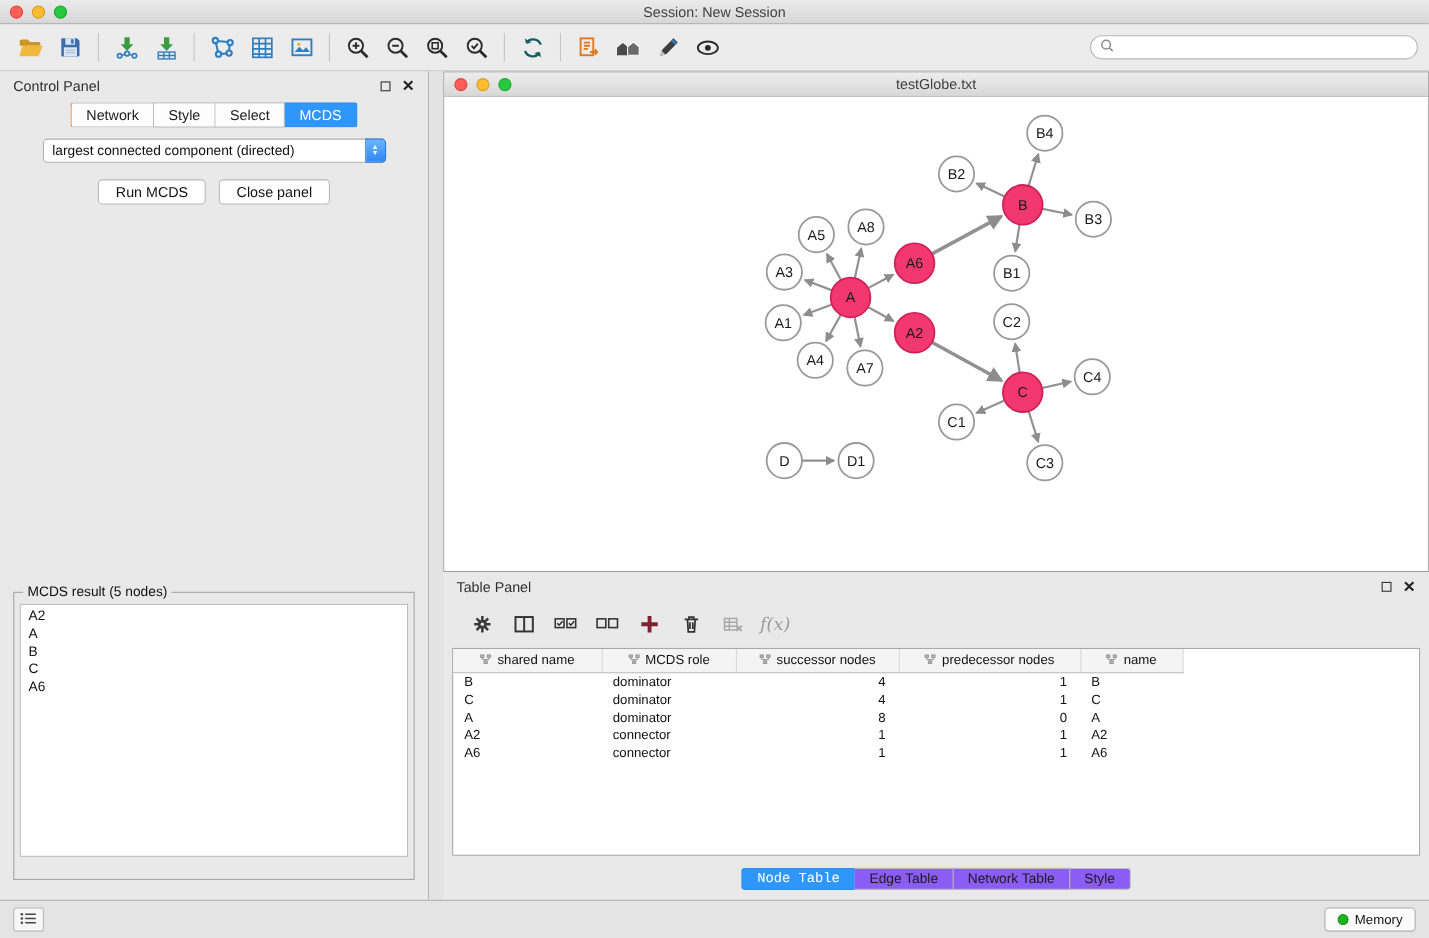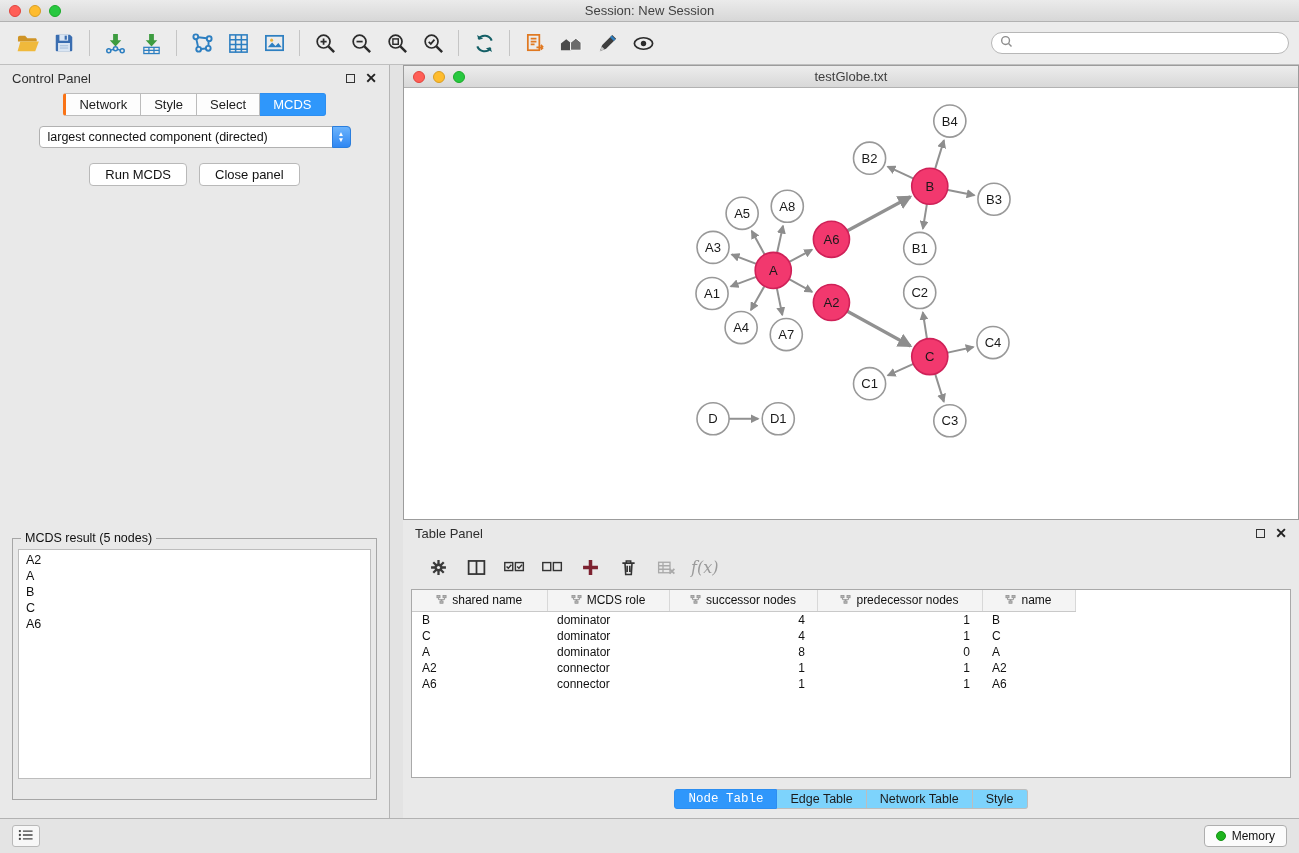--- a/index.html
+++ b/index.html
@@ -28,21 +28,21 @@
   .splitter{ width:13px; background:#e3e3e3; flex:0 0 auto; }
 
   
   .control-panel{ width:390px; background:#e9e9e9; border-right:1px solid #b5b5b5; display:flex; flex-direction:column; flex:0 0 auto; }
   .panel-header{ height:26px; display:flex; align-items:center; padding:0 12px; color:#2e2e2e; flex:0 0 auto; }
   .panel-header .spacer{ flex:1; }
   .ph-float{ width:9px; height:9px; border:1.5px solid #333; display:inline-block; margin-right:10px; }
   .ph-close{ font-weight:bold; color:#222; font-size:14px; line-height:1; }
   .cp-tabs{ display:flex; justify-content:center; margin:2px 0 10px; flex:0 0 auto; }
   .cp-tab{ padding:3px 13px; background:#fdfdfd; border:1px solid #bcbcbc; border-left:none; color:#1c1c1c; font-size:13px; }
-  .cp-tab:first-child{ border-left:3px solid #f97316; border-radius:3px 0 0 3px; }
+  .cp-tab:first-child{ border-left:1px solid #f97316; border-radius:3px 0 0 3px; }
   .cp-tab:last-child{ border-radius:0 3px 3px 0; }
   .cp-tab.active{ background:#2f97fb; border-color:#2d8ef0; color:#fff; }
   .opt-label{ text-align:center; margin:12px 0 9px; color:#111; }
   .dropdown{ width:312px; margin:0 auto; height:22px; background:#fff; border:1px solid #b1b1b1; border-radius:4px; display:flex; align-items:center; position:relative; padding-left:8px; font-size:12.5px; color:#111; }
   .dropdown .stepper{ position:absolute; right:-1px; top:-1px; width:19px; height:22px; background:linear-gradient(#6cb4fd,#2f87f2); border:1px solid #2a7ede; border-radius:0 4px 4px 0; display:flex; flex-direction:column; align-items:center; justify-content:center; color:#fff; font-size:6.5px; line-height:6px; }
   .btn-row{ display:flex; justify-content:center; gap:12px; margin-top:15px; flex:0 0 auto; }
   .btn{ background:#fff; border:1px solid #b9b9b9; border-radius:4px; padding:3px 15px; font:13px "Liberation Sans",sans-serif; color:#111; }
   .cp-spacer{ flex:1; }
   .result-box{ position:relative; border:1px solid #a6a6a6; margin:0 12px 18px; height:262px; padding:10px 5px 20px; flex:0 0 auto; }
   .result-title{ position:absolute; top:-8px; left:8px; background:#e9e9e9; padding:0 4px; font-size:12.5px; color:#111; }
@@ -63,21 +63,21 @@
   .tpicon{ display:flex; align-items:center; justify-content:center; width:26px; height:26px; }
   .fx{ font:italic 16px "DejaVu Serif",serif; color:#9a9a9a; }
   .table-wrap{ flex:1; margin:2px 8px 6px; background:#fff; border:1px solid #a9a9a9; overflow:hidden; min-height:0; }
   table{ border-collapse:collapse; width:663px; table-layout:fixed; font-size:12px; }
   thead th{ background:#f4f4f4; border-right:1px solid #d8d8d8; border-bottom:1px solid #c9c9c9; font-weight:normal; height:21px; padding:0 4px; color:#111; }
   thead th .col-icon{ margin-right:5px; vertical-align:-1px; }
   th:nth-child(1){width:135px} th:nth-child(2){width:122px} th:nth-child(3){width:148px} th:nth-child(4){width:165px} th:nth-child(5){width:93px}
   tbody td{ padding:1px 10px; height:16px; color:#111; white-space:nowrap; }
   tbody td.num{ text-align:right; padding-right:12px; }
   .table-tabs{ display:flex; justify-content:center; padding:5px 0 9px; flex:0 0 auto; }
-  .t-tab{ padding:2px 13px; background:#7dd3fc; border:1px solid #bdbdbd; border-left:none; font-size:12.5px; color:#1c1c1c; }
+  .t-tab{ padding:2px 13px; background:#8b5cf6; border:1px solid #bdbdbd; border-left:none; font-size:12.5px; color:#1c1c1c; }
   .t-tab:first-child{ border-left:1px solid #bdbdbd; border-radius:3px 0 0 3px;font-family:Liberation Mono, monospace; }
   .t-tab:last-child{ border-radius:0 3px 3px 0; }
   .t-tab.active{ background:#2f97fb; color:#fff; border-color:#2d8ef0; }
 
   
   .statusbar{ height:35px; background:#e4e4e4; border-top:1px solid #b2b2b2; display:flex; align-items:center; padding:0 12px; flex:0 0 auto; }
   .menu-btn{ width:28px; height:22px; border:1px solid #b9b9b9; border-radius:3px; background:#f7f7f7; display:flex; align-items:center; justify-content:center; }
   .memory-btn{ margin-left:auto; height:22px; border:1px solid #aeaeae; border-radius:4px; background:#fbfbfb; display:flex; align-items:center; gap:6px; padding:0 11px; font-size:12px; color:#111; }
   .memdot{ width:10px; height:10px; border-radius:50%; background:#1db31d; border:1px solid #139413; display:inline-block; }
 </style>

